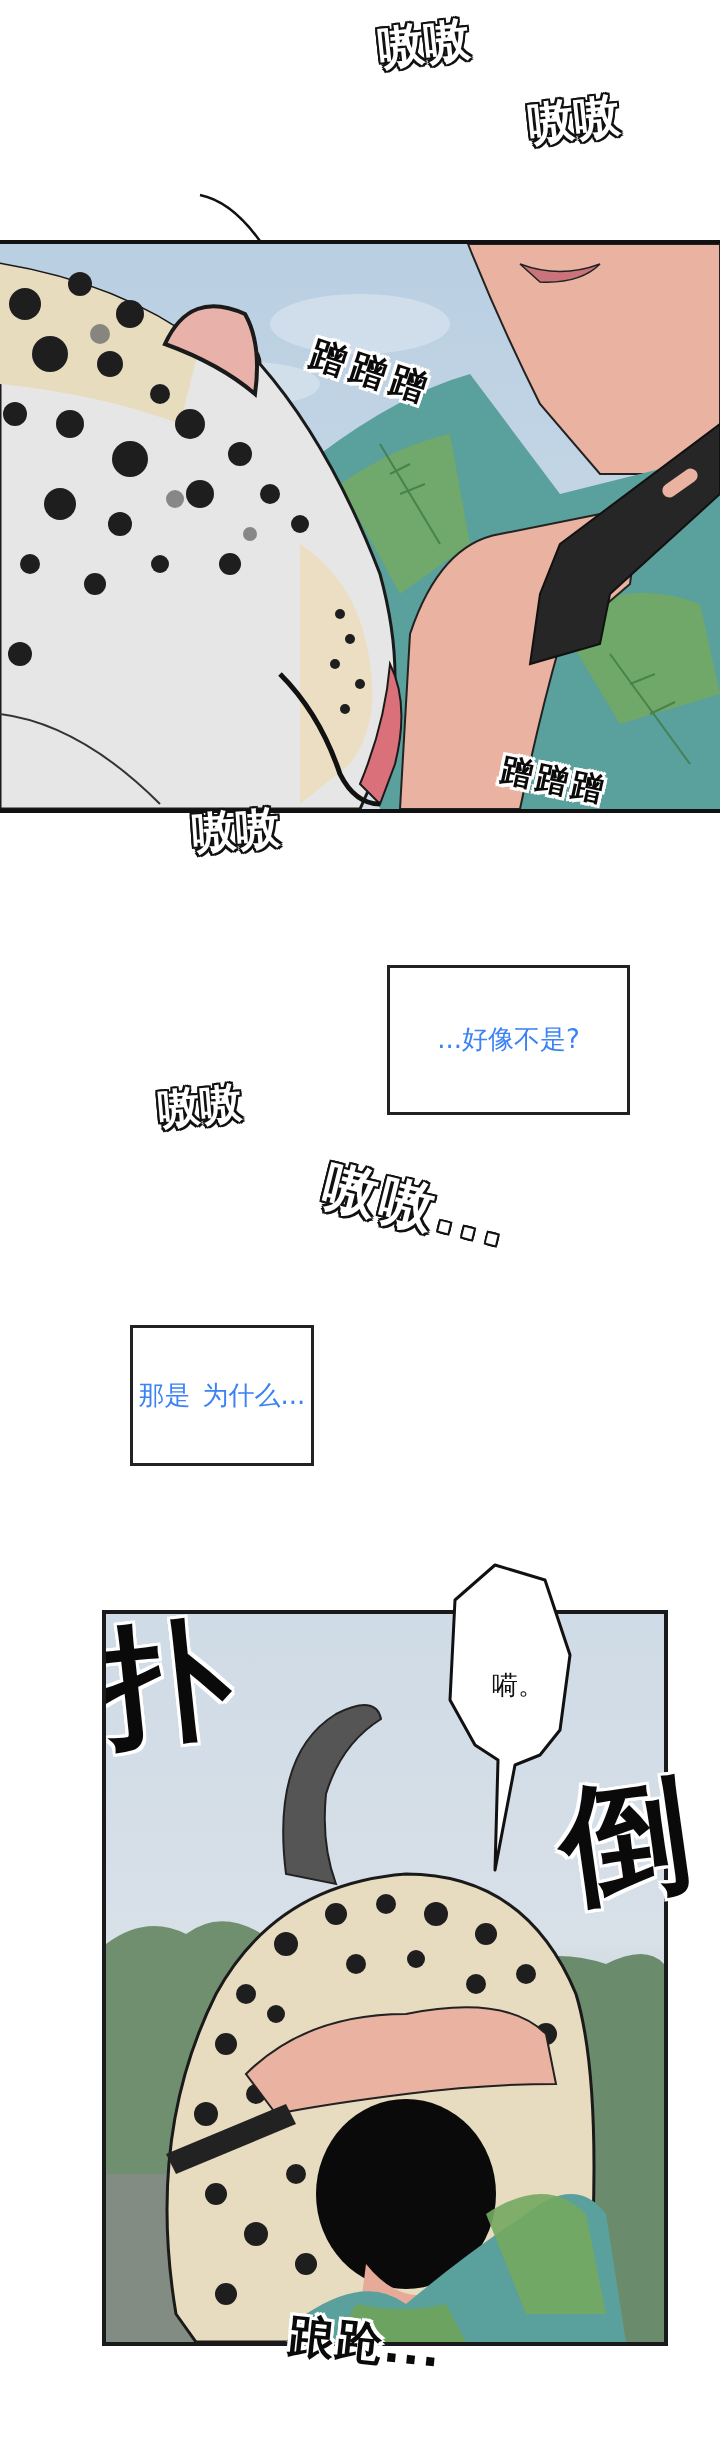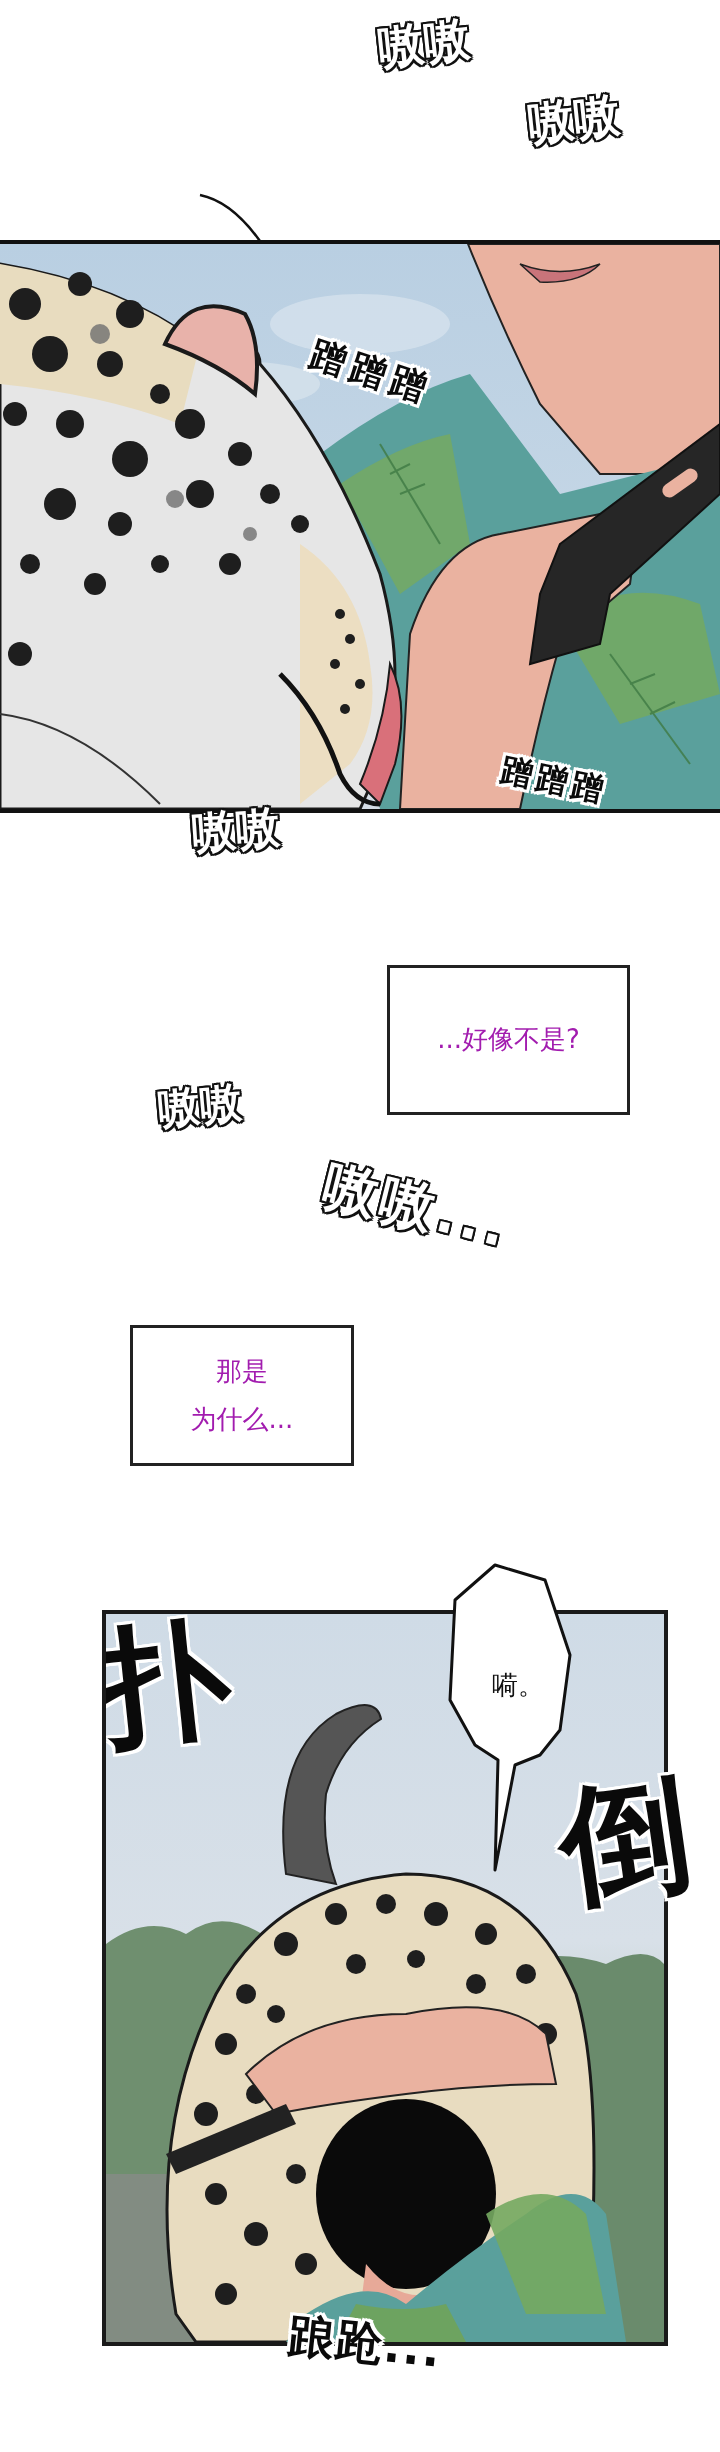--- a/index.html
+++ b/index.html
@@ -29,21 +29,21 @@
   #panel1 { left: 0; top: 240px; width: 720px; height: 573px;
             border-top: 4px solid #111; border-bottom: 4px solid #111;
             background: linear-gradient(180deg, #b9cfe2 0%, #c6d7e6 60%, #d5dde6 100%); }
   #panel2 { left: 102px; top: 1610px; width: 566px; height: 736px;
             border: 4px solid #1a1a1a;
             background: linear-gradient(180deg, #cfdbe6 0%, #d8e0e8 45%, #b8c9bd 70%, #8da491 100%); }
 
   .caption-box {
     position: absolute; background: #fff; border: 3px solid #222; box-sizing: border-box;
     display: flex; align-items: center; justify-content: center; text-align: center;
-    font-family: "DejaVu Sans", sans-serif; color: #a21caf; font-size: 26px; line-height: 1.35;
+    font-family: "DejaVu Sans", sans-serif; color: #3b82f6; font-size: 26px; line-height: 1.35;
   }
   .caption-line { display: block; }
 
   .speech-text { position: absolute; font-family: "DejaVu Sans", sans-serif;
                  font-size: 26px; color: #111; }
 </style>
 </head>
 <body>
 
 <div class="sfx-outline" style="left:378px; top:20px; font-size:46px; transform:rotate(-6deg);">嗷嗷</div>
@@ -135,21 +135,21 @@
 
 <div class="sfx-outline" style="left:192px; top:808px; font-size:44px; transform:rotate(-4deg);">嗷嗷</div>
 
 <div class="caption-box" style="left:387px; top:965px; width:243px; height:150px;">
   <span class="caption-line">...好像不是?</span>
 </div>
 
 <div class="sfx-outline" style="left:158px; top:1085px; font-size:42px; transform:rotate(-5deg);">嗷嗷</div>
 <div class="sfx-outline" style="left:322px; top:1180px; font-size:54px; transform:rotate(14deg); letter-spacing:4px;">嗷嗷...</div>
 
-<div class="caption-box" style="left:130px; top:1325px; width:224px; height:141px; flex-direction:column;gap:12px;">
+<div class="caption-box" style="left:130px; top:1325px; width:184px; height:141px; flex-direction:row;gap:12px;">
   <span class="caption-line">那是</span>
   <span class="caption-line">为什么...</span>
 </div>
 
 <div id="panel2" class="panel">
   <svg width="558" height="728" viewBox="0 0 558 728">
 
     <path d="M0 330 Q40 300 80 320 Q120 290 170 330 L170 728 L0 728 Z" fill="#6f8f6f"></path>
     <path d="M380 360 Q440 330 500 350 Q540 330 558 350 L558 728 L380 728 Z" fill="#6a8b6c"></path>
     <rect x="0" y="560" width="150" height="168" fill="#8a8a8a" opacity="0.7"></rect>

